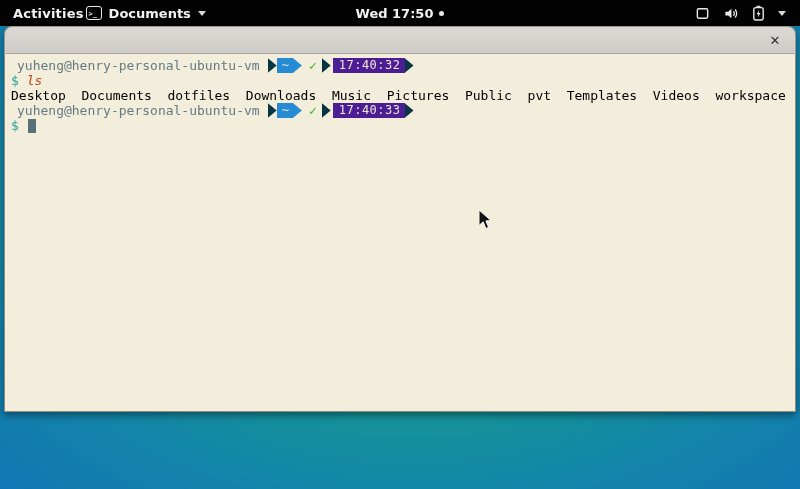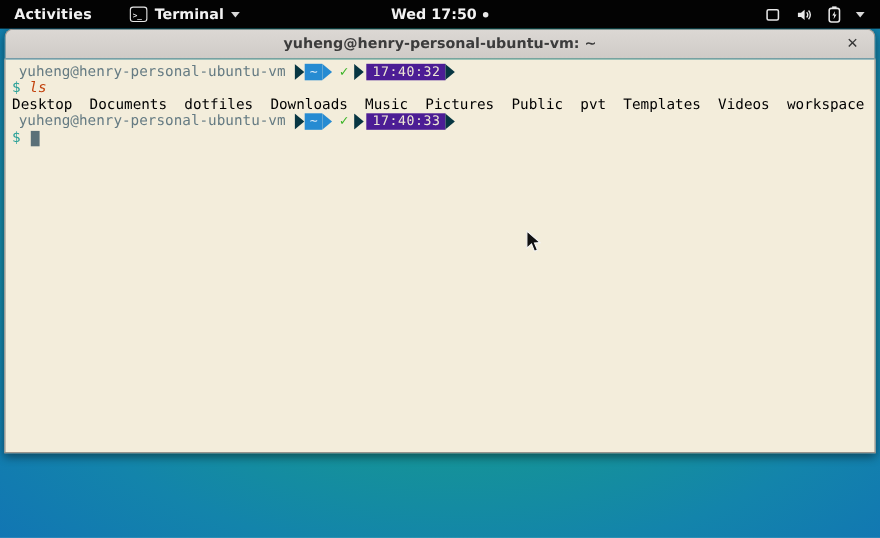--- a/index.html
+++ b/index.html
@@ -10,21 +10,21 @@
     position:relative; width:800px; height:489px;
     background: radial-gradient(ellipse 620px 420px at 52% 42%, #17a287 0%, #169a8f 38%, #1384ab 72%, #1173b5 100%);
   }
 
   
   .topbar {
     position:absolute; top:0; left:0; width:800px; height:26px;
     background:#030303; color:#f2f2f2; display:flex; align-items:center;
     font-size:13px; z-index:30;
   }
-  .tb-left { display:flex; align-items:center; gap:34px; padding-left:13px; }
+  .tb-left { display:flex; align-items:center; gap:2px; padding-left:13px; }
   .activities { font-weight:700; letter-spacing:.2px; cursor:default; }
   .appmenu { display:flex; align-items:center; gap:7px; font-weight:700; }
   .term-icon { width:16px; height:14px; border:1.4px solid #e8e8e8; border-radius:3px;
     display:flex; align-items:flex-end; justify-content:flex-start; padding:1px 1px 1px 2px; }
   .term-icon span { font-size:7px; line-height:7px; color:#e8e8e8; font-family:"DejaVu Sans Mono",monospace; font-weight:700; }
   .caret-down { width:0; height:0; border-left:4px solid transparent; border-right:4px solid transparent; border-top:5px solid #d8d8d8; display:inline-block; }
   .tb-clock { position:absolute; left:0; right:0; top:0; height:26px; display:flex; align-items:center; justify-content:center; gap:6px; font-weight:700; pointer-events:none; }
   .tb-clock .clickzone { pointer-events:auto; display:flex; align-items:center; gap:6px; }
   .notif-dot { width:5px; height:5px; border-radius:50%; background:#e8e8e8; display:inline-block; }
   .tb-right { margin-left:auto; display:flex; align-items:center; gap:13px; padding-right:14px; }
@@ -84,21 +84,21 @@
 
 <div class="desktop">
 
   <div class="topbar">
     <div class="tb-left">
       <span class="activities">Activities</span>
       <span class="appmenu">
         <span class="term-icon">
             <span>&gt;_</span>
           </span>
-        <span>Terminal</span>
+        <span>Documents</span>
         <span class="caret-down"></span>
       </span>
     </div>
     <div class="tb-clock">
       <span class="clickzone">
         <span>Wed 17:50</span>
         <span class="notif-dot"></span>
       </span>
     </div>
     <div class="tb-right">
@@ -114,21 +114,20 @@
         <rect x="4.5" y="0.8" width="4" height="2" fill="#e8e8e8"></rect>
         <rect x="1.8" y="2.6" width="9.4" height="12.4" rx="2" fill="none" stroke="#e8e8e8" stroke-width="1.4"></rect>
         <polygon points="7.2,5 4.6,9.2 6.3,9.2 5.8,12.4 8.5,8.1 6.7,8.1" fill="#e8e8e8"></polygon>
       </svg>
       <span class="caret-down"></span>
     </div>
   </div>
 
   <div class="window">
     <div class="titlebar">
-      <span>yuheng@henry-personal-ubuntu-vm: ~</span>
       <span class="close-btn">✕</span>
     </div>
     <div class="termbody">
 
       <div class="tline">
         <span class="u">yuheng@henry-personal-ubuntu-vm</span>
         <span class="pl">
           <span class="chev dk"></span>
           <span class="segbody bl">~</span>
           <span class="chev bl"></span>

